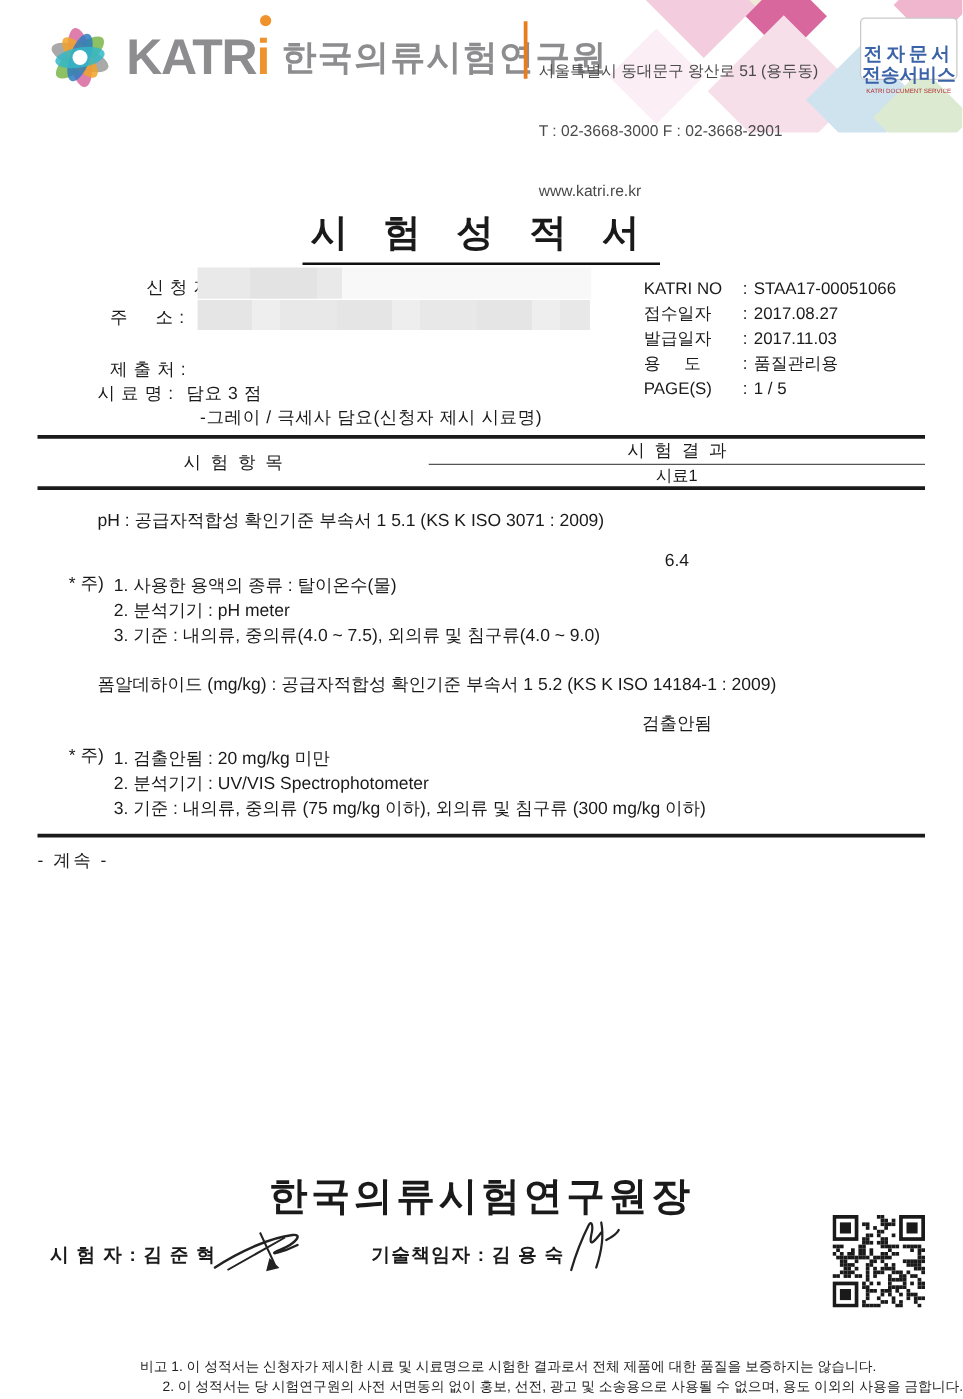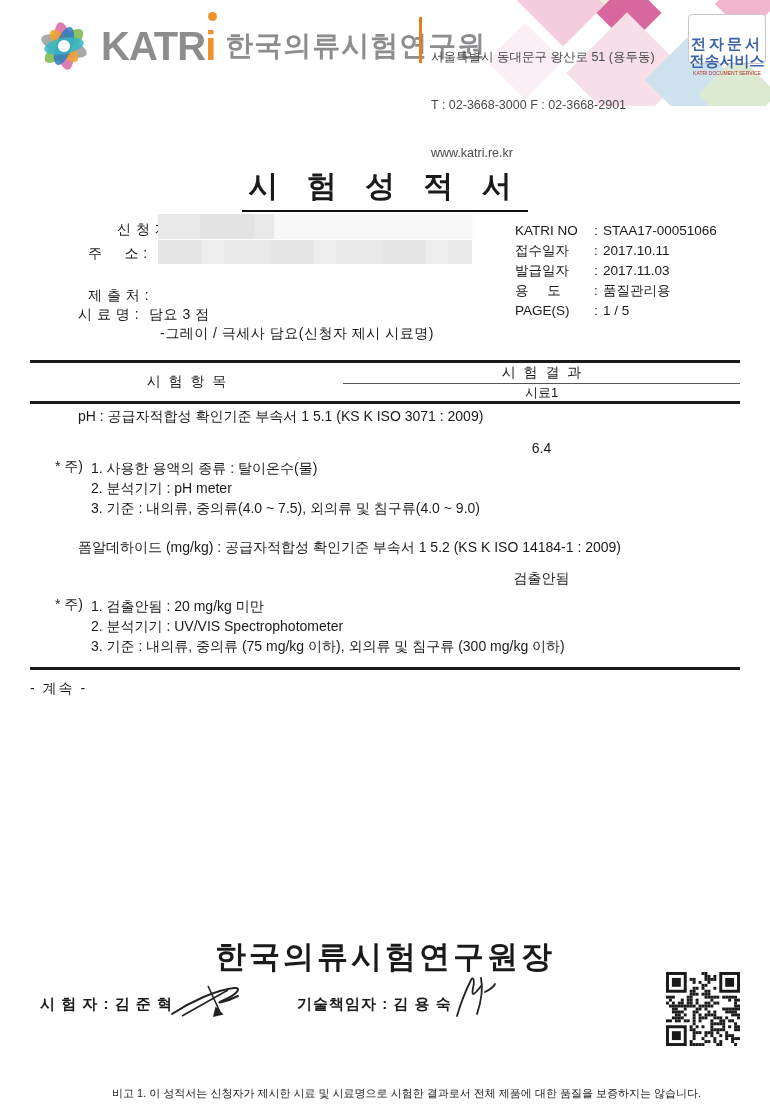--- a/index.html
+++ b/index.html
@@ -46,21 +46,21 @@
   .mosaic2 { position:absolute; left:158px; top:240px; width:314px; height:24px;
     background:repeating-linear-gradient(90deg,#e5e5e5 0 44px,#eeeeee 44px 66px,#e8e8e8 66px 112px); }
 
   .kv { position:absolute; left:515px; top:221px; font-size:13.5px; line-height:20px; }
   .kv .row { display:flex; }
   .kv .k { width:74px; white-space:pre; }
   .kv .s { width:14px; text-align:center; }
   .kv .v { white-space:pre; }
 
   
-  .rtable { position:absolute; left:30px; top:360px; width:710px; height:44px; border-top:3px solid #1a1a1a; border-bottom:3px solid #1a1a1a; display:flex; }
+  .rtable { position:absolute; left:30px; top:348px; width:710px; height:44px; border-top:3px solid #1a1a1a; border-bottom:3px solid #1a1a1a; display:flex; }
   .rtable .c-item { width:313px; display:flex; align-items:center; justify-content:center; font-size:14px; white-space:pre; }
   .rtable .c-res { width:397px; display:flex; flex-direction:column; }
   .rtable .c-res .top { height:21px; display:flex; align-items:center; justify-content:center; font-size:14px; border-bottom:1px solid #555; white-space:pre; }
   .rtable .c-res .bot { height:17px; display:flex; align-items:center; justify-content:center; font-size:13px; }
 
   
   .t-head { position:absolute; left:34px; font-size:14px; white-space:pre;margin-left:44px; }
   .t-res { position:absolute; left:343px; width:397px; text-align:center; font-size:14px; }
   .note { position:absolute; left:55px; display:flex; font-size:14px; }
   .note .np { white-space:pre; margin-right:8px; }
@@ -151,21 +151,21 @@
 
   <div class="kv">
     <div class="row">
       <span class="k">KATRI NO</span>
       <span class="s">:</span>
       <span class="v">STAA17-00051066</span>
     </div>
     <div class="row">
       <span class="k">접수일자</span>
       <span class="s">:</span>
-      <span class="v">2017.10.11</span>
+      <span class="v">2017.08.27</span>
     </div>
     <div class="row">
       <span class="k">발급일자</span>
       <span class="s">:</span>
       <span class="v">2017.11.03</span>
     </div>
     <div class="row">
       <span class="k">용     도</span>
       <span class="s">:</span>
       <span class="v">품질관리용</span>
@@ -433,14 +433,15 @@
       <rect x="2" y="2" width="3" height="3" fill="#1a1a1a"></rect>
       <rect x="18" y="0" width="7" height="7" fill="#1a1a1a"></rect>
       <rect x="19" y="1" width="5" height="5" fill="#ffffff"></rect>
       <rect x="20" y="2" width="3" height="3" fill="#1a1a1a"></rect>
       <rect x="0" y="18" width="7" height="7" fill="#1a1a1a"></rect>
       <rect x="1" y="19" width="5" height="5" fill="#ffffff"></rect>
       <rect x="2" y="20" width="3" height="3" fill="#1a1a1a"></rect>
     </svg>
 
   <div class="foot" style="left:112px; top:1086px;">비고 1. 이 성적서는 신청자가 제시한 시료 및 시료명으로 시험한 결과로서 전체 제품에 대한 품질을 보증하지는 않습니다.</div>
+  <div class="foot" style="left:130px; top:1102px;">2. 이 성적서는 당 시험연구원의 사전 서면동의 없이 홍보, 선전, 광고 및 소송용으로 사용될 수 없으며, 용도 이외의 사용을 금합니다.</div>
 
 </div>
 
 </body></html>

